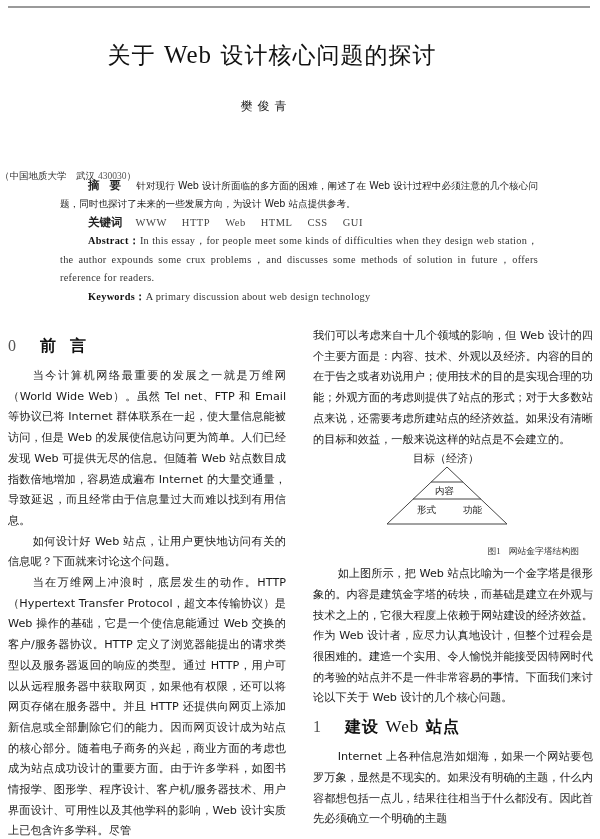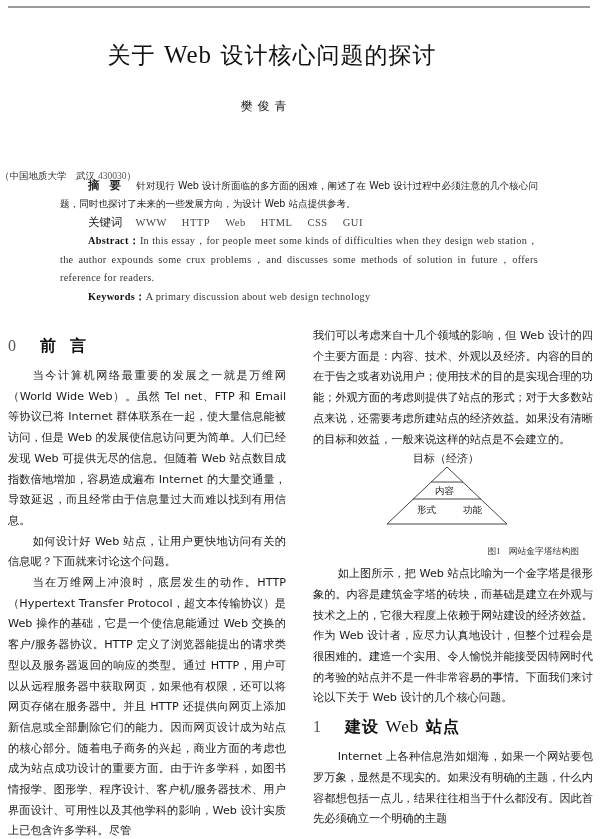--- a/index.html
+++ b/index.html
@@ -27,21 +27,21 @@
   }
   .affil .num { font-family: "Liberation Serif", serif; color: #555; }
 
   .abstract-block {
     position: absolute; left: 60px; top: 176px; width: 478px;
     font-size: 9.6px; line-height: 18px; color: #222;
   }
   .abstract-block p { margin: 0; text-align: justify; }
   .abstract-block .indent { text-indent: 28px; }
   .abstract-block .label-cn { font-weight: bold; font-size: 11.5px; letter-spacing: 10px; margin-right: 2px; }
-  .abstract-block .label-kw { font-weight: normal; font-size: 11.5px; margin-right: 10px; margin-top: 8px; }
+  .abstract-block .label-kw { font-weight: bold; font-size: 11.5px; margin-right: 10px; margin-top: 8px; }
   .kw-item { font-family: "Liberation Serif", serif; font-size: 10.5px; color: #444; margin-right: 12px; letter-spacing: 0.5px; }
   .en {
     font-family: "Liberation Serif", "DejaVu Serif", serif; font-size: 10.3px;
     line-height: 18.5px; color: #333; letter-spacing: 0.3px;
   }
   .en b { color: #111; }
 
   .col {
     position: absolute; font-size: 11.2px; line-height: 20.7px; color: #1a1a1a;
     text-align: justify;

